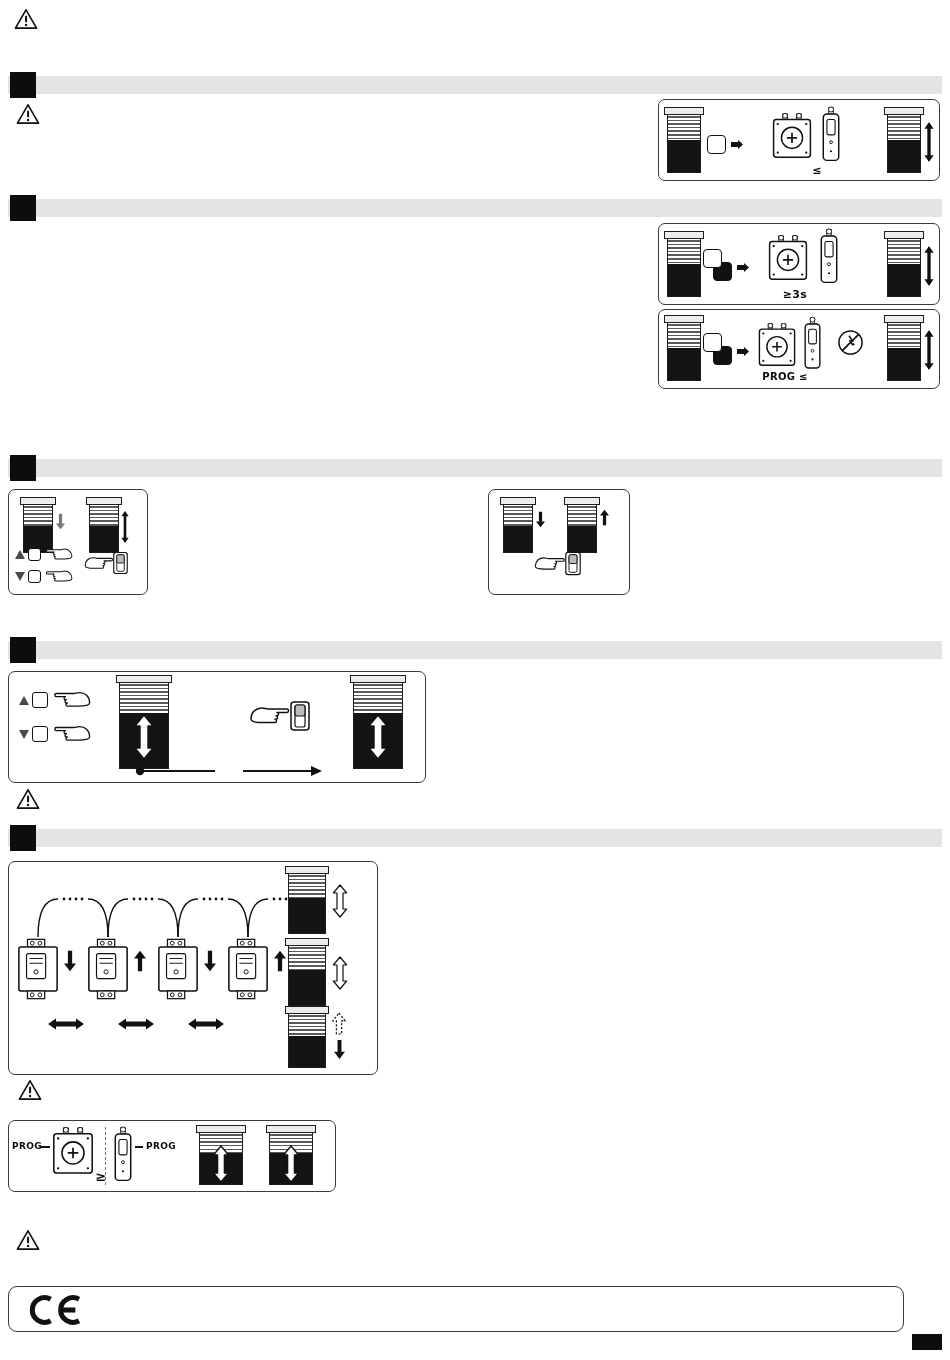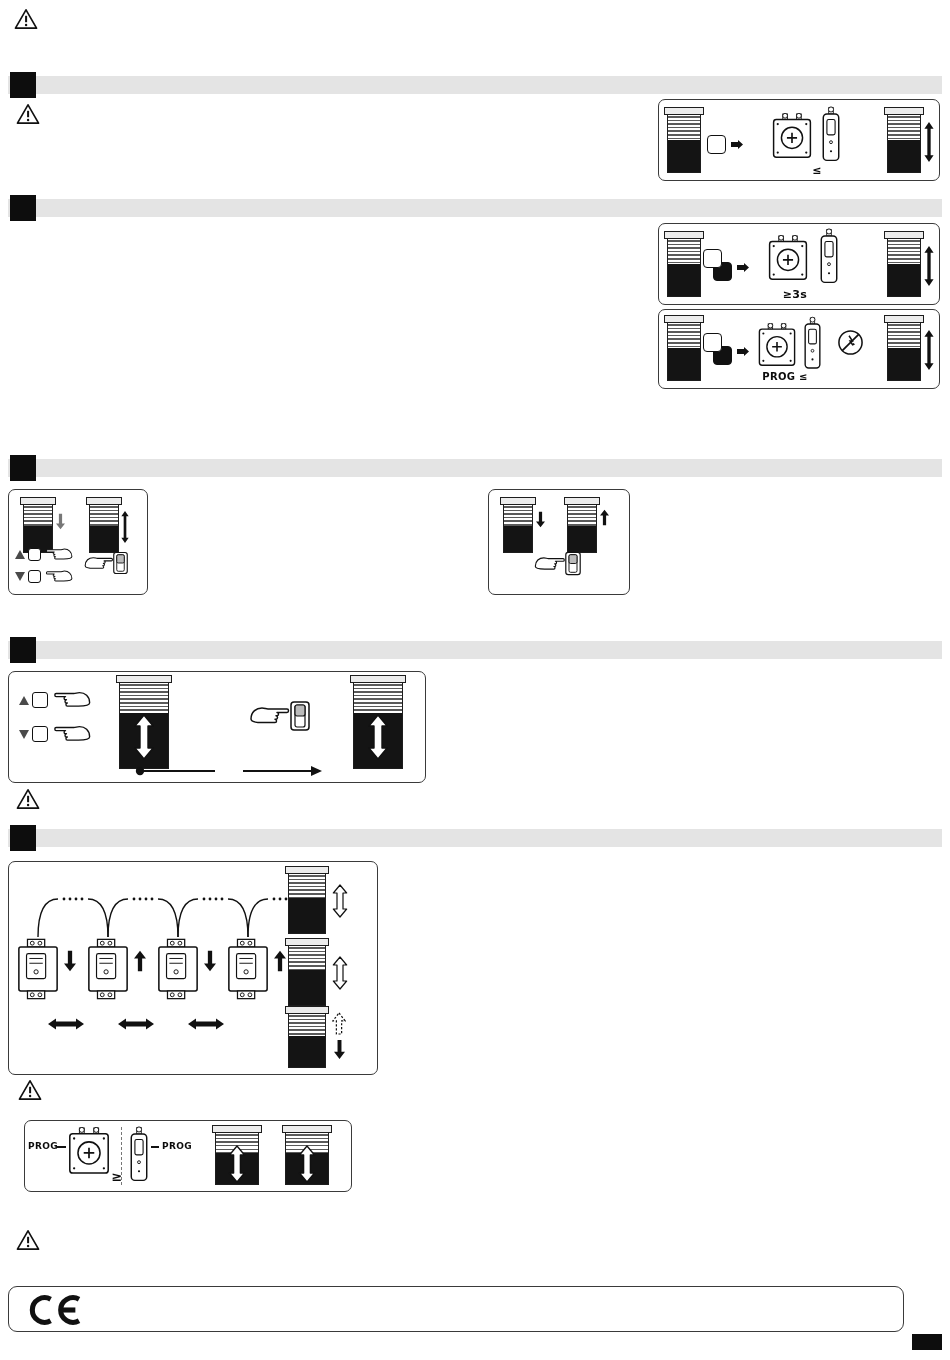--- a/index.html
+++ b/index.html
@@ -432,21 +432,21 @@
       <use href="#sym-up-dashed" xlink:href="#sym-up-dashed"></use>
     </svg>
   <svg class="abs icon" style="left:334px;top:1040px;color:#111" width="11" height="19">
       <use href="#sym-arrow-down" xlink:href="#sym-arrow-down"></use>
     </svg>
 
   <svg class="abs icon" style="left:18px;top:1079px" width="24" height="22">
       <use href="#sym-warn" xlink:href="#sym-warn"></use>
     </svg>
 
-  <div class="panel" style="left:24px;top:1120px;width:328px;height:72px">
+  <div class="panel" style="left:8px;top:1120px;width:328px;height:72px">
     <div class="lbl" style="left:2px;top:20px;width:32px;font-size:9px">PROG</div>
     <div class="hline" style="left:32px;top:25px;width:9px"></div>
     <svg class="abs icon" style="left:42px;top:6px" width="44" height="48">
         <use href="#sym-wallbox" xlink:href="#sym-wallbox"></use>
       </svg>
     <div class="dash-v" style="left:96px;top:6px;height:58px"></div>
     <svg class="abs icon" style="left:104px;top:4px" width="20" height="58">
         <use href="#sym-device" xlink:href="#sym-device"></use>
       </svg>
     <div class="hline" style="left:126px;top:25px;width:8px"></div>

